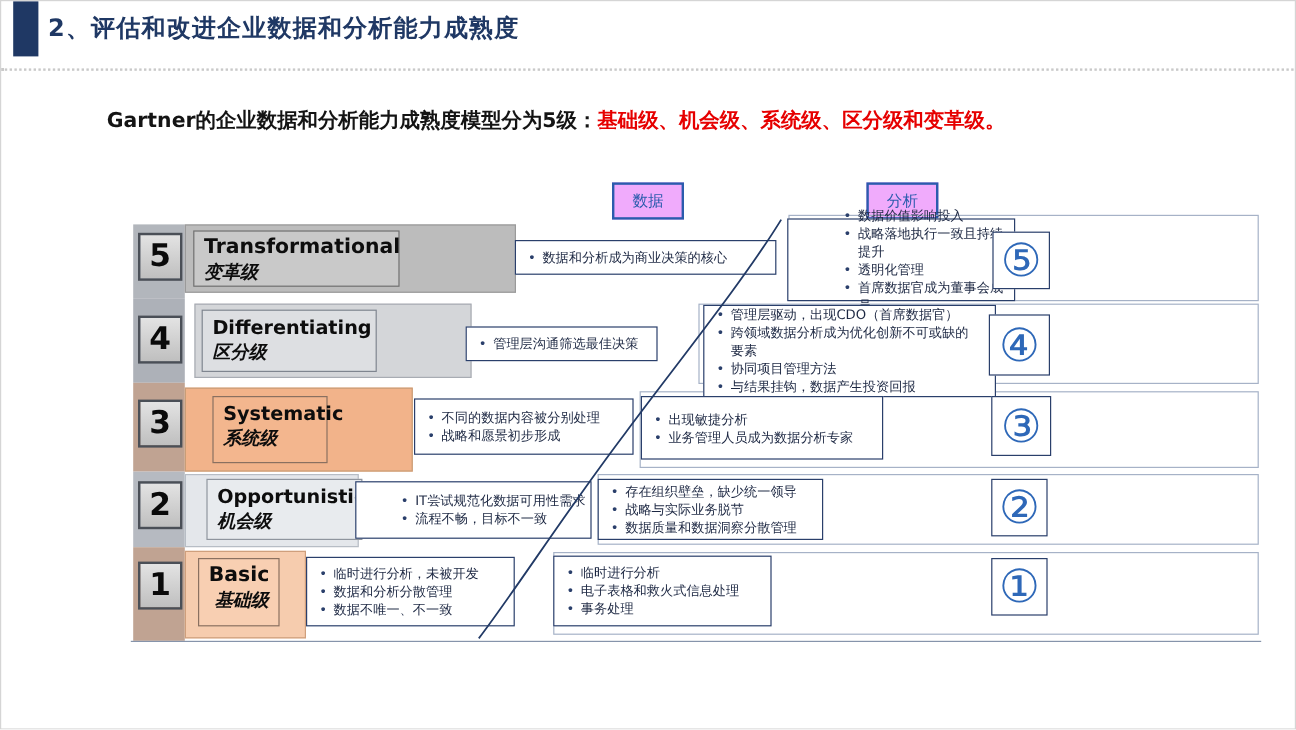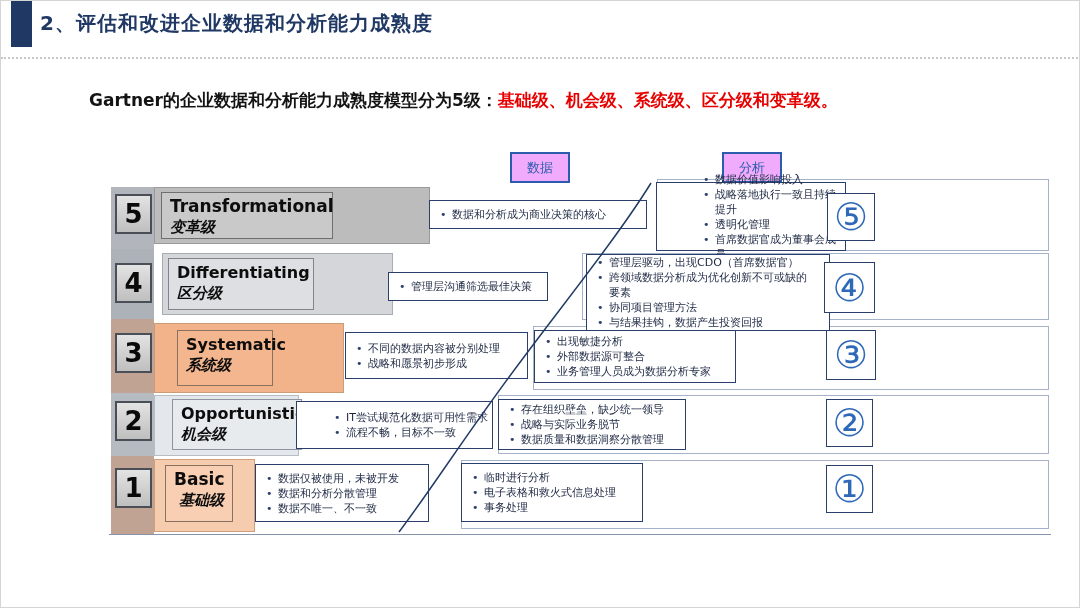--- a/index.html
+++ b/index.html
@@ -162,21 +162,21 @@
     </ul>
   </div>
   <div class="abs bbox" id="d2">
     <ul class="bullets">
       <li>IT尝试规范化数据可用性需求</li>
       <li>流程不畅，目标不一致</li>
     </ul>
   </div>
   <div class="abs bbox" id="d1">
     <ul class="bullets">
-      <li>数据仅被使用，未被开发</li>
+      <li>临时进行分析，未被开发</li>
       <li>数据和分析分散管理</li>
       <li>数据不唯一、不一致</li>
     </ul>
   </div>
 
   <div class="abs bbox" id="a5">
     <ul class="bullets">
       <li>数据价值影响投入</li>
       <li>战略落地执行一致且持续提升</li>
       <li>透明化管理</li>
@@ -187,21 +187,20 @@
     <ul class="bullets">
       <li>管理层驱动，出现CDO（首席数据官）</li>
       <li>跨领域数据分析成为优化创新不可或缺的要素</li>
       <li>协同项目管理方法</li>
       <li>与结果挂钩，数据产生投资回报</li>
     </ul>
   </div>
   <div class="abs bbox" id="a3">
     <ul class="bullets">
       <li>出现敏捷分析</li>
-      <li>外部数据源可整合</li>
       <li>业务管理人员成为数据分析专家</li>
     </ul>
   </div>
   <div class="abs bbox" id="a2">
     <ul class="bullets">
       <li>存在组织壁垒，缺少统一领导</li>
       <li>战略与实际业务脱节</li>
       <li>数据质量和数据洞察分散管理</li>
     </ul>
   </div>

